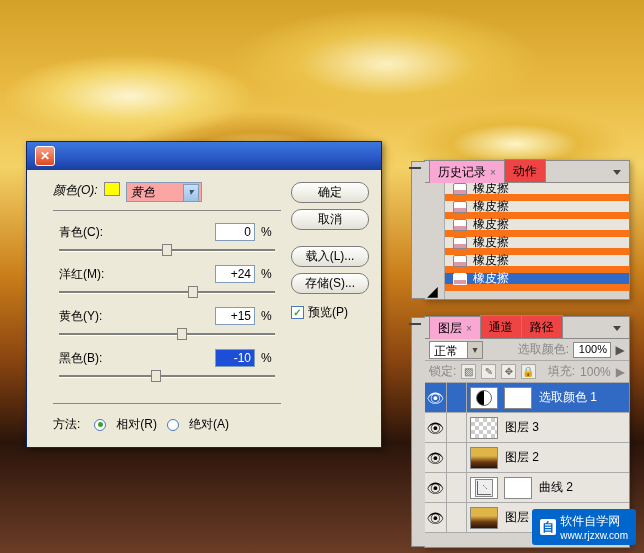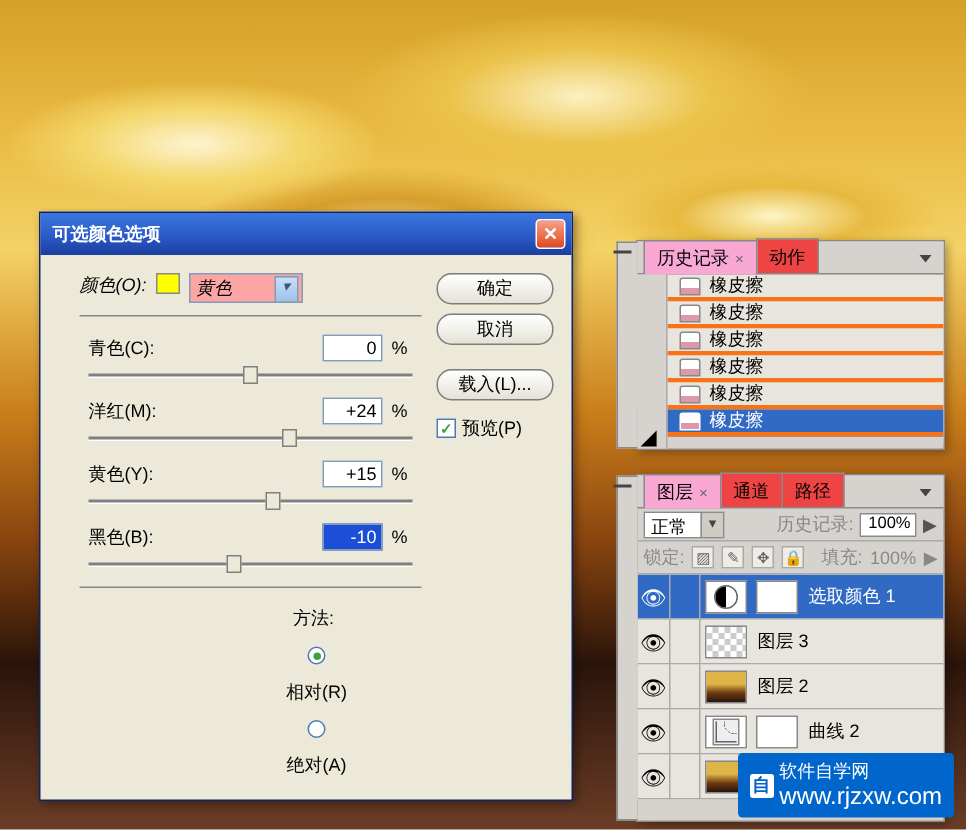--- a/index.html
+++ b/index.html
@@ -5,43 +5,43 @@
 * { box-sizing: border-box; margin: 0; padding: 0; font-family: "Microsoft YaHei", SimSun, sans-serif; font-size: 12px; }
 body { width: 644px; height: 553px; position: relative; background: linear-gradient(to bottom, #d4a128 0%, #e8b840 15%, #f4d266 30%, #c97d1a 50%, #8a4510 65%, #2a140a 80%, #6b3d26 100%); overflow: hidden; }
 .clouds { position:absolute; top:0; left:0; right:0; height:320px; background:
  radial-gradient(ellipse 180px 60px at 20% 30%, #fffbe0 0%, #f5d96e 40%, transparent 70%),
  radial-gradient(ellipse 220px 80px at 60% 20%, #fff8d0 0%, #ecc44b 40%, transparent 70%),
  radial-gradient(ellipse 160px 50px at 80% 45%, #fffad0 0%, #e6b83c 40%, transparent 70%),
  radial-gradient(ellipse 200px 70px at 40% 50%, #f8e4a0 0%, #d49a28 40%, transparent 70%);
  opacity:.9; }
 .watermark { position:absolute; bottom:8px; right:8px; color:#fff; background:#0066cc; padding:4px 8px; border-radius:3px; font-size:14px; display:flex; align-items:center; gap:4px; }
 .watermark .sq { width:16px; height:16px; background:#fff; color:#0066cc; display:flex; align-items:center; justify-content:center; font-weight:bold; border-radius:2px; }
-.watermark small { color:#fff; font-size:16px; display:block; }
+.watermark small { color:#fff; font-size:10px; display:block; }
 
 
 .dialog { position:absolute; left:26px; top:141px; width:356px; background:#ece9d8; border:1px solid #0a246a; box-shadow:2px 2px 6px rgba(0,0,0,.4); }
 .titlebar { height:28px; background:linear-gradient(to bottom,#3b77dd 0%,#2d5dcb 50%,#1a3ea0 100%); display:flex; align-items:center; padding:0 4px 0 8px; }
 .titlebar .title { color:#fff; font-weight:bold; flex:1; }
 .titlebar .closebtn { width:20px; height:20px; background:linear-gradient(to bottom,#f7a28a,#e0481f); border:1px solid #fff; border-radius:3px; color:#fff; display:flex; align-items:center; justify-content:center; font-weight:bold; cursor:pointer; }
 .dialog-body { padding:12px 12px 14px 12px; position:relative; }
 .color-row { display:flex; align-items:flex-start; gap:6px; margin-bottom:8px; margin-left:14px;font-style:italic; }
 .color-row label { }
 .swatch { width:16px; height:14px; background:#ffff00; border:1px solid #888; }
 .combo { width:76px; height:20px; border:1px solid #7f9db9; background:#fca5a5; display:flex; align-items:center; padding:0 4px; position:relative; }
 .combo::after { content:"▾"; position:absolute; right:2px; top:1px; width:14px; height:16px; background:linear-gradient(#c8e0f8,#9ec1e8); border:1px solid #7f9db9; text-align:center; font-size:10px; line-height:14px; color:#39577a; }
-.fieldset { border-top:1px solid #888; border-bottom:1px solid #888; padding:6px 6px 2px 6px; margin:2px 88px 12px 14px; }
+.fieldset { border-top:1px solid #888; border-bottom:1px solid #888; padding:6px 6px 14px 6px; margin:2px 88px 12px 14px; }
 .sl-row { display:flex; align-items:center; margin-top:6px; gap:6px; }
 .sl-row .lbl { width:72px; }
 .sl-row .val { width:40px; height:18px; border:1px solid #7f9db9; background:#fff; text-align:right; padding:1px 3px; }
 .sl-row .val.sel { background:#1d4ed8; color:#fff; }
 .sl-row .pct { width:14px; text-align:left; }
 .track { height:18px; position:relative; margin:0 0 4px 0; }
 .track .bar { position:absolute; top:8px; left:0; right:0; height:2px; background:#808080; box-shadow:0 1px 0 #fff; }
 .track .thumb { position:absolute; top:3px; width:10px; height:12px; background:#ece9d8; border:1px solid #808080; transform:translateX(-5px); }
-.method { margin-left:14px; display:flex; align-items:center; gap:10px;flex-direction:column; }
+.method { margin-left:14px; display:flex; align-items:center; gap:10px; }
 .method .lbl { margin-right:4px; }
 .radio { width:12px; height:12px; border:1px solid #4a7ab5; border-radius:50%; display:inline-flex; align-items:center; justify-content:center; background:#fff; }
 .radio.on::after { content:""; width:5px; height:5px; background:#39a33a; border-radius:50%; }
 .btn-col { position:absolute; right:12px; top:12px; width:78px; display:flex; flex-direction:column; gap:6px; }
 .btn { height:21px; border:1px solid #7d7d7d; background:linear-gradient(#fff,#e4e2d6); border-radius:10px; text-align:center; line-height:19px; cursor:pointer; }
 .preview { display:flex; align-items:center; gap:4px; margin-top:4px; }
 .preview .cb { width:13px; height:13px; border:1px solid #4a7ab5; background:#fff; display:inline-flex; align-items:center; justify-content:center; color:#39a33a; font-size:10px; font-weight:bold; }
 
 
 .panel { position:absolute; background:#d6d3ce; border:1px solid #8a8a8a; box-shadow:2px 2px 6px rgba(0,0,0,.3); }
@@ -50,21 +50,21 @@
 .ptab.active { background:#f9a8d4; position:relative; top:1px; }
 .ptab .x { margin-left:4px; color:#666; font-size:10px; }
 .pmenu { position:absolute; right:4px; top:4px; width:16px; height:14px; display:flex; align-items:center; justify-content:center; cursor:pointer; }
 .pmenu::before { content:""; width:0; height:0; border-left:4px solid transparent; border-right:4px solid transparent; border-top:5px solid #444; }
 .pmin { position:absolute; right:4px; top:3px; width:12px; height:4px; border-bottom:2px solid #444; cursor:pointer; }
 .pwrap { position:absolute; left:-14px; top:0; width:14px; height:100%; background:#d6d3ce; border:1px solid #8a8a8a; border-right:none; }
 
 
 .history { left:424px; top:160px; width:206px; height:140px; }
 .hlist { overflow:auto; height:112px; background:#d6d3ce; }
-.hrow { display:flex; align-items:center; height:18px; border-bottom:3px solid #f97316; padding-left:28px; gap:6px; cursor:pointer; background:#e8e5df; }
+.hrow { display:flex; align-items:center; height:18px; border-bottom:7px solid #f97316; padding-left:28px; gap:6px; cursor:pointer; background:#e8e5df; }
 .hrow.sel { background:#316ac5; color:#fff; }
 .hrow .erase { width:14px; height:12px; border:1px solid #888; background:linear-gradient(to bottom,#fff 60%,#d9a 60%); border-radius:2px 2px 0 0; }
 .hrow.sel .erase { border-color:#fff; }
 .hcol { position:absolute; left:0; top:22px; bottom:0; width:20px; border-right:1px solid #aaa; background:#d6d3ce; }
 .hpaint { position:absolute; left:2px; bottom:2px; width:16px; height:14px; font-size:14px; }
 
 
 .layers { left:424px; top:316px; width:206px; height:232px; }
 .lopts { display:flex; align-items:center; height:22px; padding:0 4px; gap:4px; border-bottom:1px solid #aaa; }
 .lopts .combo2 { width:54px; height:18px; border:1px solid #8a8a8a; background:#fff; position:relative; padding:1px 4px; }
@@ -89,29 +89,29 @@
 .curve-ic::before { content:""; position:absolute; inset:0; border:1px solid #888; background:linear-gradient(#eee,#eee); }
 .curve-ic::after { content:""; position:absolute; left:2px; bottom:2px; right:2px; top:2px; border-left:1px solid #666; border-bottom:1px solid #666; background:radial-gradient(circle at 90% 10%,transparent 40%,#666 41%,#666 42%,transparent 43%); }
 </style>
 </head>
 <body>
 
 <div class="clouds"></div>
 
 <div class="dialog">
   <div class="titlebar">
-    <span class="title">可选颜色选项</span>
     <div class="closebtn">✕</div>
   </div>
   <div class="dialog-body">
     <div class="btn-col">
       <div class="btn">确定</div>
       <div class="btn">取消</div>
       <div style="height:4px"></div>
       <div class="btn">载入(L)...</div>
+      <div class="btn">存储(S)...</div>
       <div class="preview">
         <span class="cb">✓</span>
         <span>预览(P)</span>
       </div>
     </div>
 
     <div class="color-row">
       <label>颜色(O):</label>
       <span class="swatch"></span>
       <div class="combo">
@@ -221,21 +221,21 @@
     </div>
   <div class="ptabs">
     <div class="ptab active"><span>图层</span><span class="x">×</span></div>
     <div class="ptab"><span>通道</span></div>
     <div class="ptab"><span>路径</span></div>
     <div class="pmenu"></div>
   </div>
   <div class="lopts">
     <div class="combo2"><span>正常</span></div>
     <span style="flex:1"></span>
-    <span class="olabel">历史记录:</span>
+    <span class="olabel">选取颜色:</span>
     <span class="opv">100%</span>
     <span class="tri">▶</span>
   </div>
   <div class="lock">
     <span>锁定:</span>
     <span class="ic">▨</span>
     <span class="ic">✎</span>
     <span class="ic">✥</span>
     <span class="ic">🔒</span>
     <span style="flex:1"></span>

